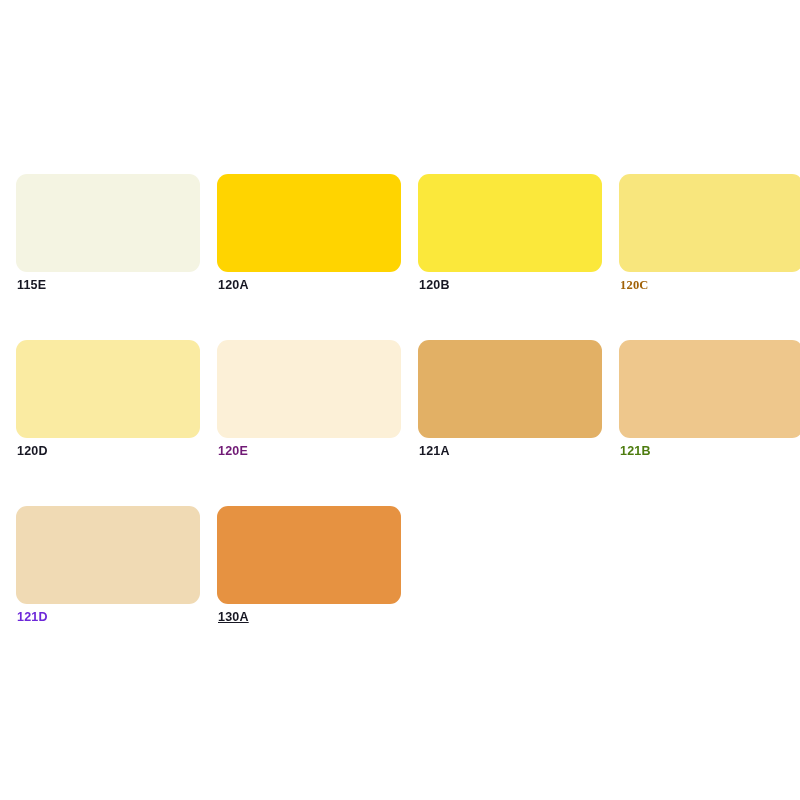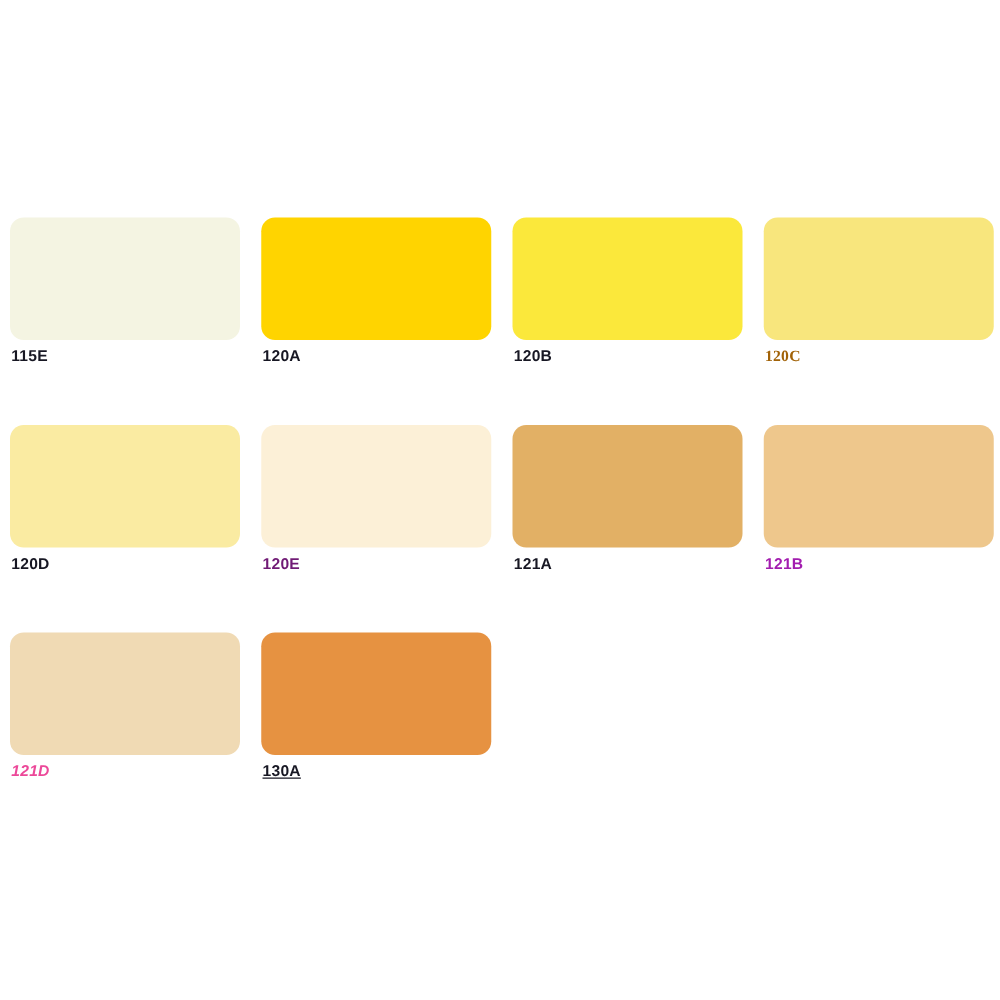--- a/index.html
+++ b/index.html
@@ -11,20 +11,21 @@
     height: 800px;
     background: #ffffff;
     font-family: "Liberation Sans", sans-serif;
     overflow: hidden;
   }
   #swatch-board {
     position: relative;
     width: 720px;
     height: 800px;
     background: #ffffff;
+    margin-left: 8px;
   }
   .swatch-grid {
     position: absolute;
     left: 8px;
     top: 174px;
     width: 792px;
     display: grid;
     grid-template-columns: repeat(4, 184px);
     grid-auto-rows: 98px;
     column-gap: 17px;
@@ -81,24 +82,24 @@
       <div class="swatch-cell">
         <div class="swatch-chip" style="background: rgb(252, 240, 215); border-radius: 11px;"></div>
         <div class="swatch-label" style="color: #701a75;">120E</div>
       </div>
       <div class="swatch-cell">
         <div class="swatch-chip" style="background: rgb(226, 176, 101); border-radius: 11px;"></div>
         <div class="swatch-label" style="color: rgb(23, 23, 35);">121A</div>
       </div>
       <div class="swatch-cell">
         <div class="swatch-chip" style="background: rgb(238, 199, 140); border-radius: 11px;"></div>
-        <div class="swatch-label" style="color: #a21caf;">121B</div>
+        <div class="swatch-label" style="color: #4d7c0f;">121B</div>
       </div>
       <div class="swatch-cell">
         <div class="swatch-chip" style="background: rgb(240, 218, 180); border-radius: 11px;"></div>
-        <div class="swatch-label" style="color: #ec4899; font-style: italic;">121D</div>
+        <div class="swatch-label" style="color: #6d28d9;">121D</div>
       </div>
       <div class="swatch-cell">
         <div class="swatch-chip" style="background: rgb(230, 146, 65); border-radius: 11px;"></div>
         <div class="swatch-label" style="color: rgb(23, 23, 35); text-decoration: underline;">130A</div>
       </div>
     </div>
 </div>
 
 </body></html>

